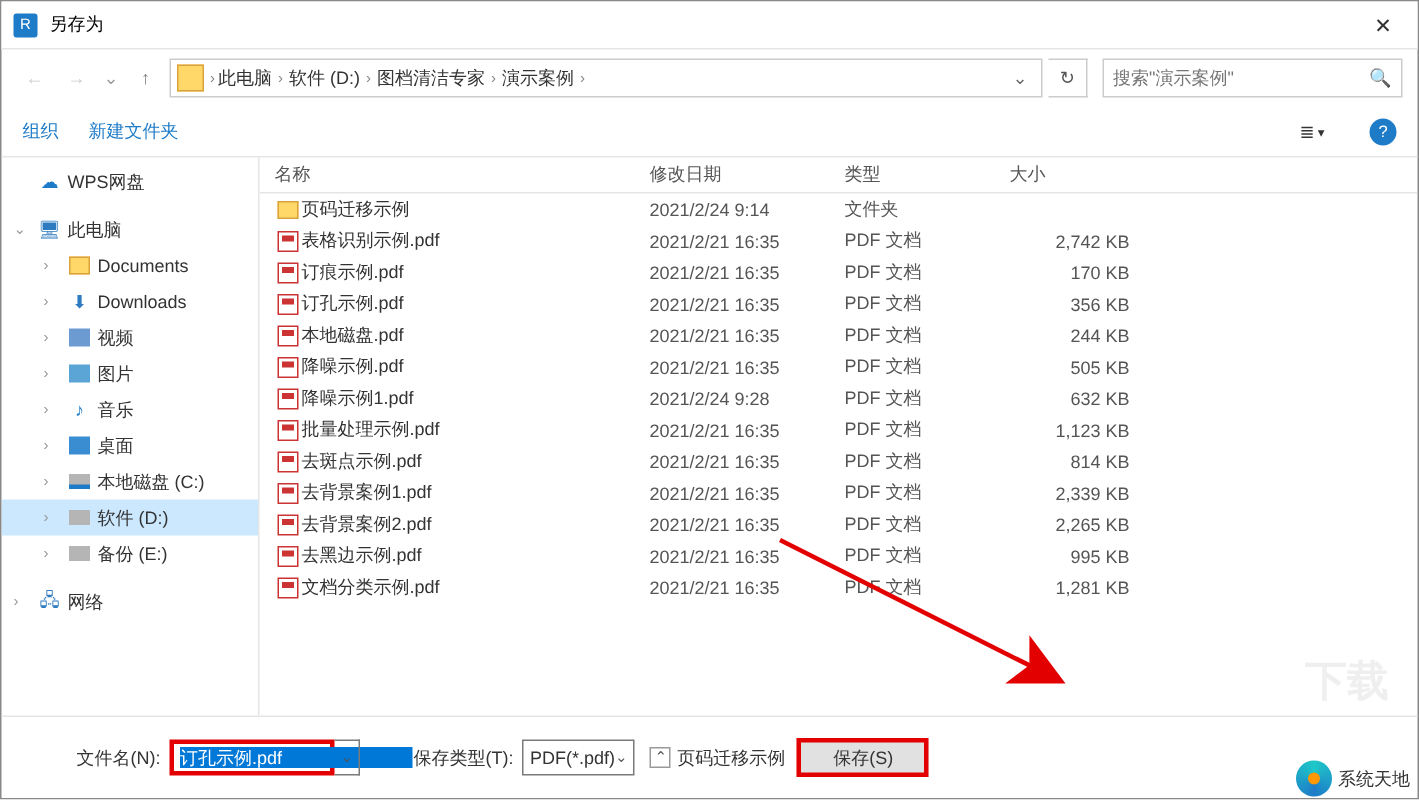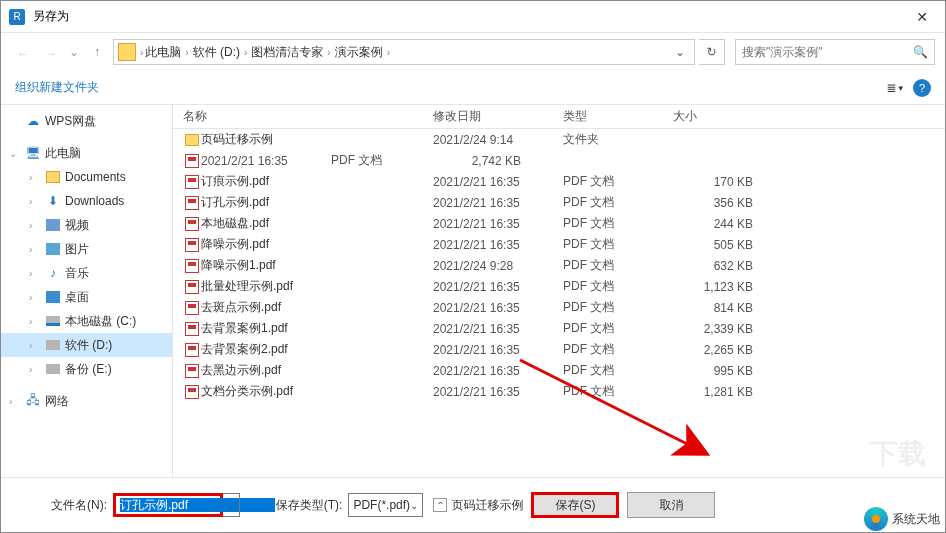--- a/index.html
+++ b/index.html
@@ -15,21 +15,21 @@
 .chev{width:14px;display:flex;align-items:center;justify-content:center;color:#999}
 .breadcrumb{flex:1;height:26px;border:1px solid #ccc;display:flex;align-items:center;padding:0 4px;background:#fff}
 .bc-icon{width:18px;height:18px;background:#ffd869;border:1px solid #d9a23a;margin-right:4px}
 .bc-item{padding:0 2px;display:flex;align-items:center;gap:4px}
 .bc-sep{color:#888;font-size:10px}
 .bc-drop{width:20px;display:flex;align-items:center;justify-content:center;color:#666}
 .refresh{width:26px;height:26px;border:1px solid #ccc;border-left:none;display:flex;align-items:center;justify-content:center;color:#555}
 .searchbox{width:200px;height:26px;border:1px solid #ccc;margin-left:6px;display:flex;align-items:center;padding:0 6px}
 .searchbox input{border:none;outline:none;flex:1;font-size:12px;color:#555}
 .searchbox .sicon{color:#888}
-.toolbar{height:34px;border-bottom:1px solid #e5e5e5;display:flex;align-items:center;padding:0 14px;}
+.toolbar{height:34px;border-bottom:1px solid #e5e5e5;display:flex;align-items:center;padding:0 14px;gap:20px}
 .toolbar .tl{color:#1e7bc8}
 .toolbar .spacer{flex:1}
 .viewbtn{display:flex;align-items:center;gap:2px;color:#555}
 .helpbtn{width:18px;height:18px;border-radius:50%;background:#1e7bc8;color:#fff;display:flex;align-items:center;justify-content:center;font-size:11px;margin-left:10px}
 .body{flex:1;display:flex;overflow:hidden}
 .tree{width:172px;border-right:1px solid #e5e5e5;overflow-y:auto;padding:4px 0}
 .tnode{height:24px;display:flex;align-items:center;padding-left:8px;gap:4px}
 .tnode.d1{padding-left:28px}
 .tnode.sel{background:#cce8ff}
 .tnode .exp{width:12px;color:#999;font-size:10px}
@@ -232,20 +232,21 @@
             </span>
             <span class="fn">页码迁移示例</span>
             <span class="fd">2021/2/24 9:14</span>
             <span class="ft">文件夹</span>
             <span class="fs"></span>
           </div>
           <div class="frow">
             <span class="fi">
               <span class="ico-pdf"></span>
             </span>
+            <span class="fn">表格识别示例.pdf</span>
             <span class="fd">2021/2/21 16:35</span>
             <span class="ft">PDF 文档</span>
             <span class="fs">2,742 KB</span>
           </div>
           <div class="frow">
             <span class="fi">
               <span class="ico-pdf"></span>
             </span>
             <span class="fn">订痕示例.pdf</span>
             <span class="fd">2021/2/21 16:35</span>
@@ -371,23 +372,20 @@
     </div>
     <div class="btnrow">
       <div class="hidebtn">
         <span class="exp">⌃</span>
         <span>页码迁移示例</span>
       </div>
       <div class="spacer"></div>
       <div class="actbtn hl-red">
           <span>保存(S)</span>
         </div>
-      <div class="actbtn">
-          <span>取消</span>
-        </div>
     </div>
   </div>
 
 </div>
 
 <svg class="arrow-svg" style="left:0;top:0;width:946px;height:533px">
   <defs>
       <marker id="ah" markerWidth="12" markerHeight="12" refX="10" refY="6" orient="auto">
         <path d="M0,0 L12,6 L0,12 L3,6 Z" fill="#e30000"></path>
       </marker>

